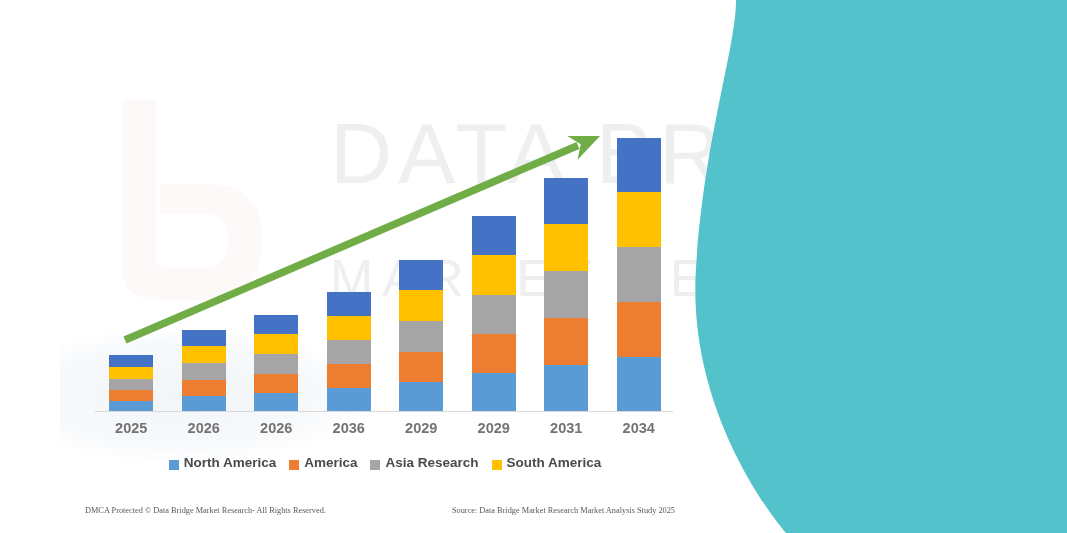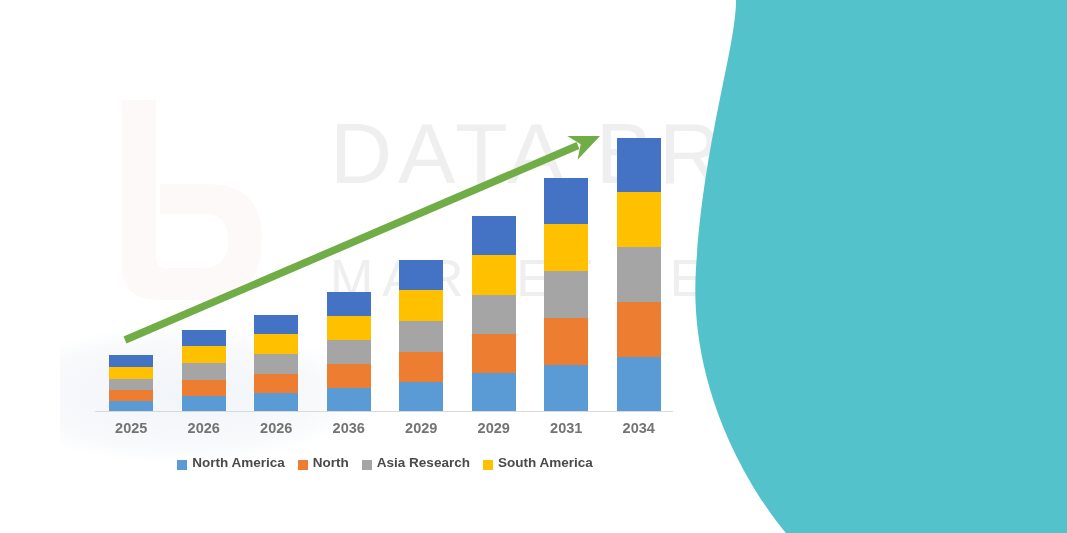--- a/index.html
+++ b/index.html
@@ -193,32 +193,36 @@
         <div class="xtick" style="left: 513.75px;">2034</div>
       </div>
 
     <div id="legend">
         <div class="legend-item">
           <span class="swatch" style="background: rgb(91, 155, 213);"></span>
           <span>North America</span>
         </div>
         <div class="legend-item">
           <span class="swatch" style="background: rgb(237, 125, 49);"></span>
-          <span>North</span>
+          <span>America</span>
         </div>
         <div class="legend-item">
           <span class="swatch" style="background: rgb(165, 165, 165);"></span>
           <span>Asia Research</span>
         </div>
         <div class="legend-item">
           <span class="swatch" style="background: rgb(255, 192, 0);"></span>
           <span>South America</span>
         </div>
       </div>
 
+    <div id="footer">
+      <span>DMCA Protected © Data Bridge Market Research- All Rights Reserved.</span>
+      <span>Source: Data Bridge Market Research Market Analysis Study 2025</span>
+    </div>
   </div>
 
   <div id="right-panel">
 
     <svg id="teal-svg" viewBox="0 0 377 533" preserveAspectRatio="none">
       <path id="teal-path" d="M46 0 L377 0 L377 533 L96 533 C96 533 -4 420 6 268 C14 140 46 48 46 0 Z" fill="#54c2ca"></path>
     </svg>
 
   </div>
 </div>

